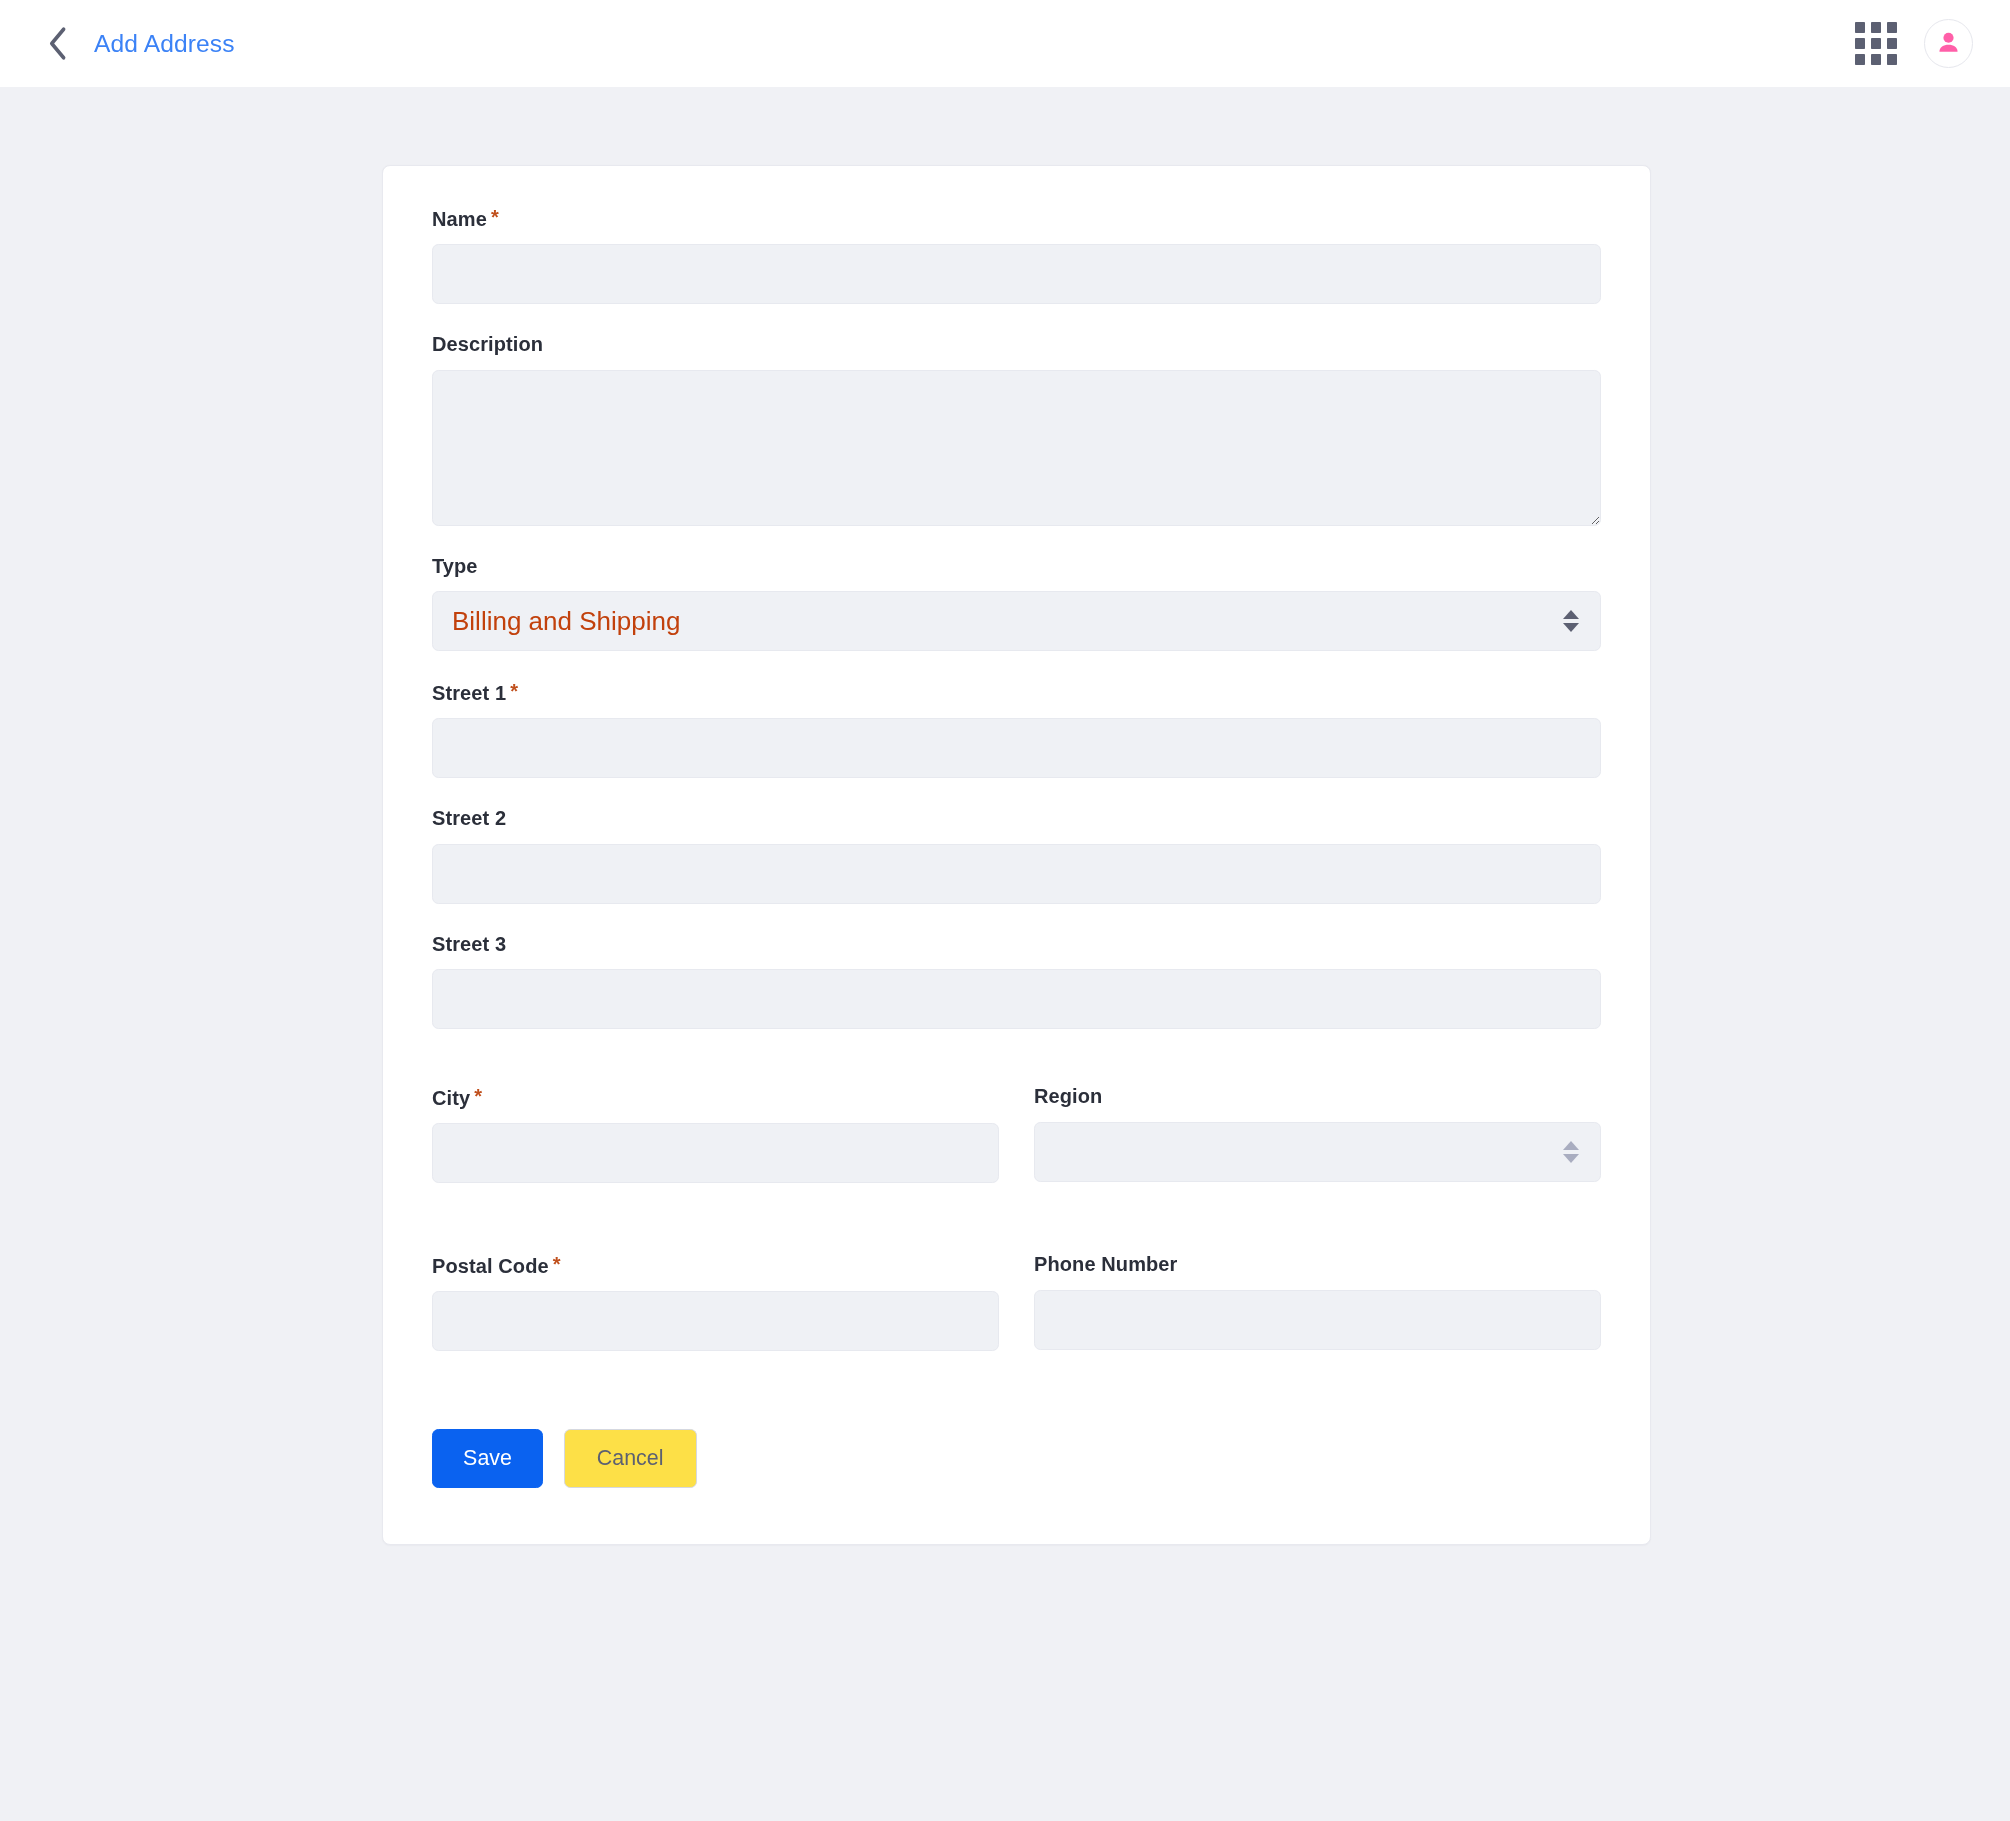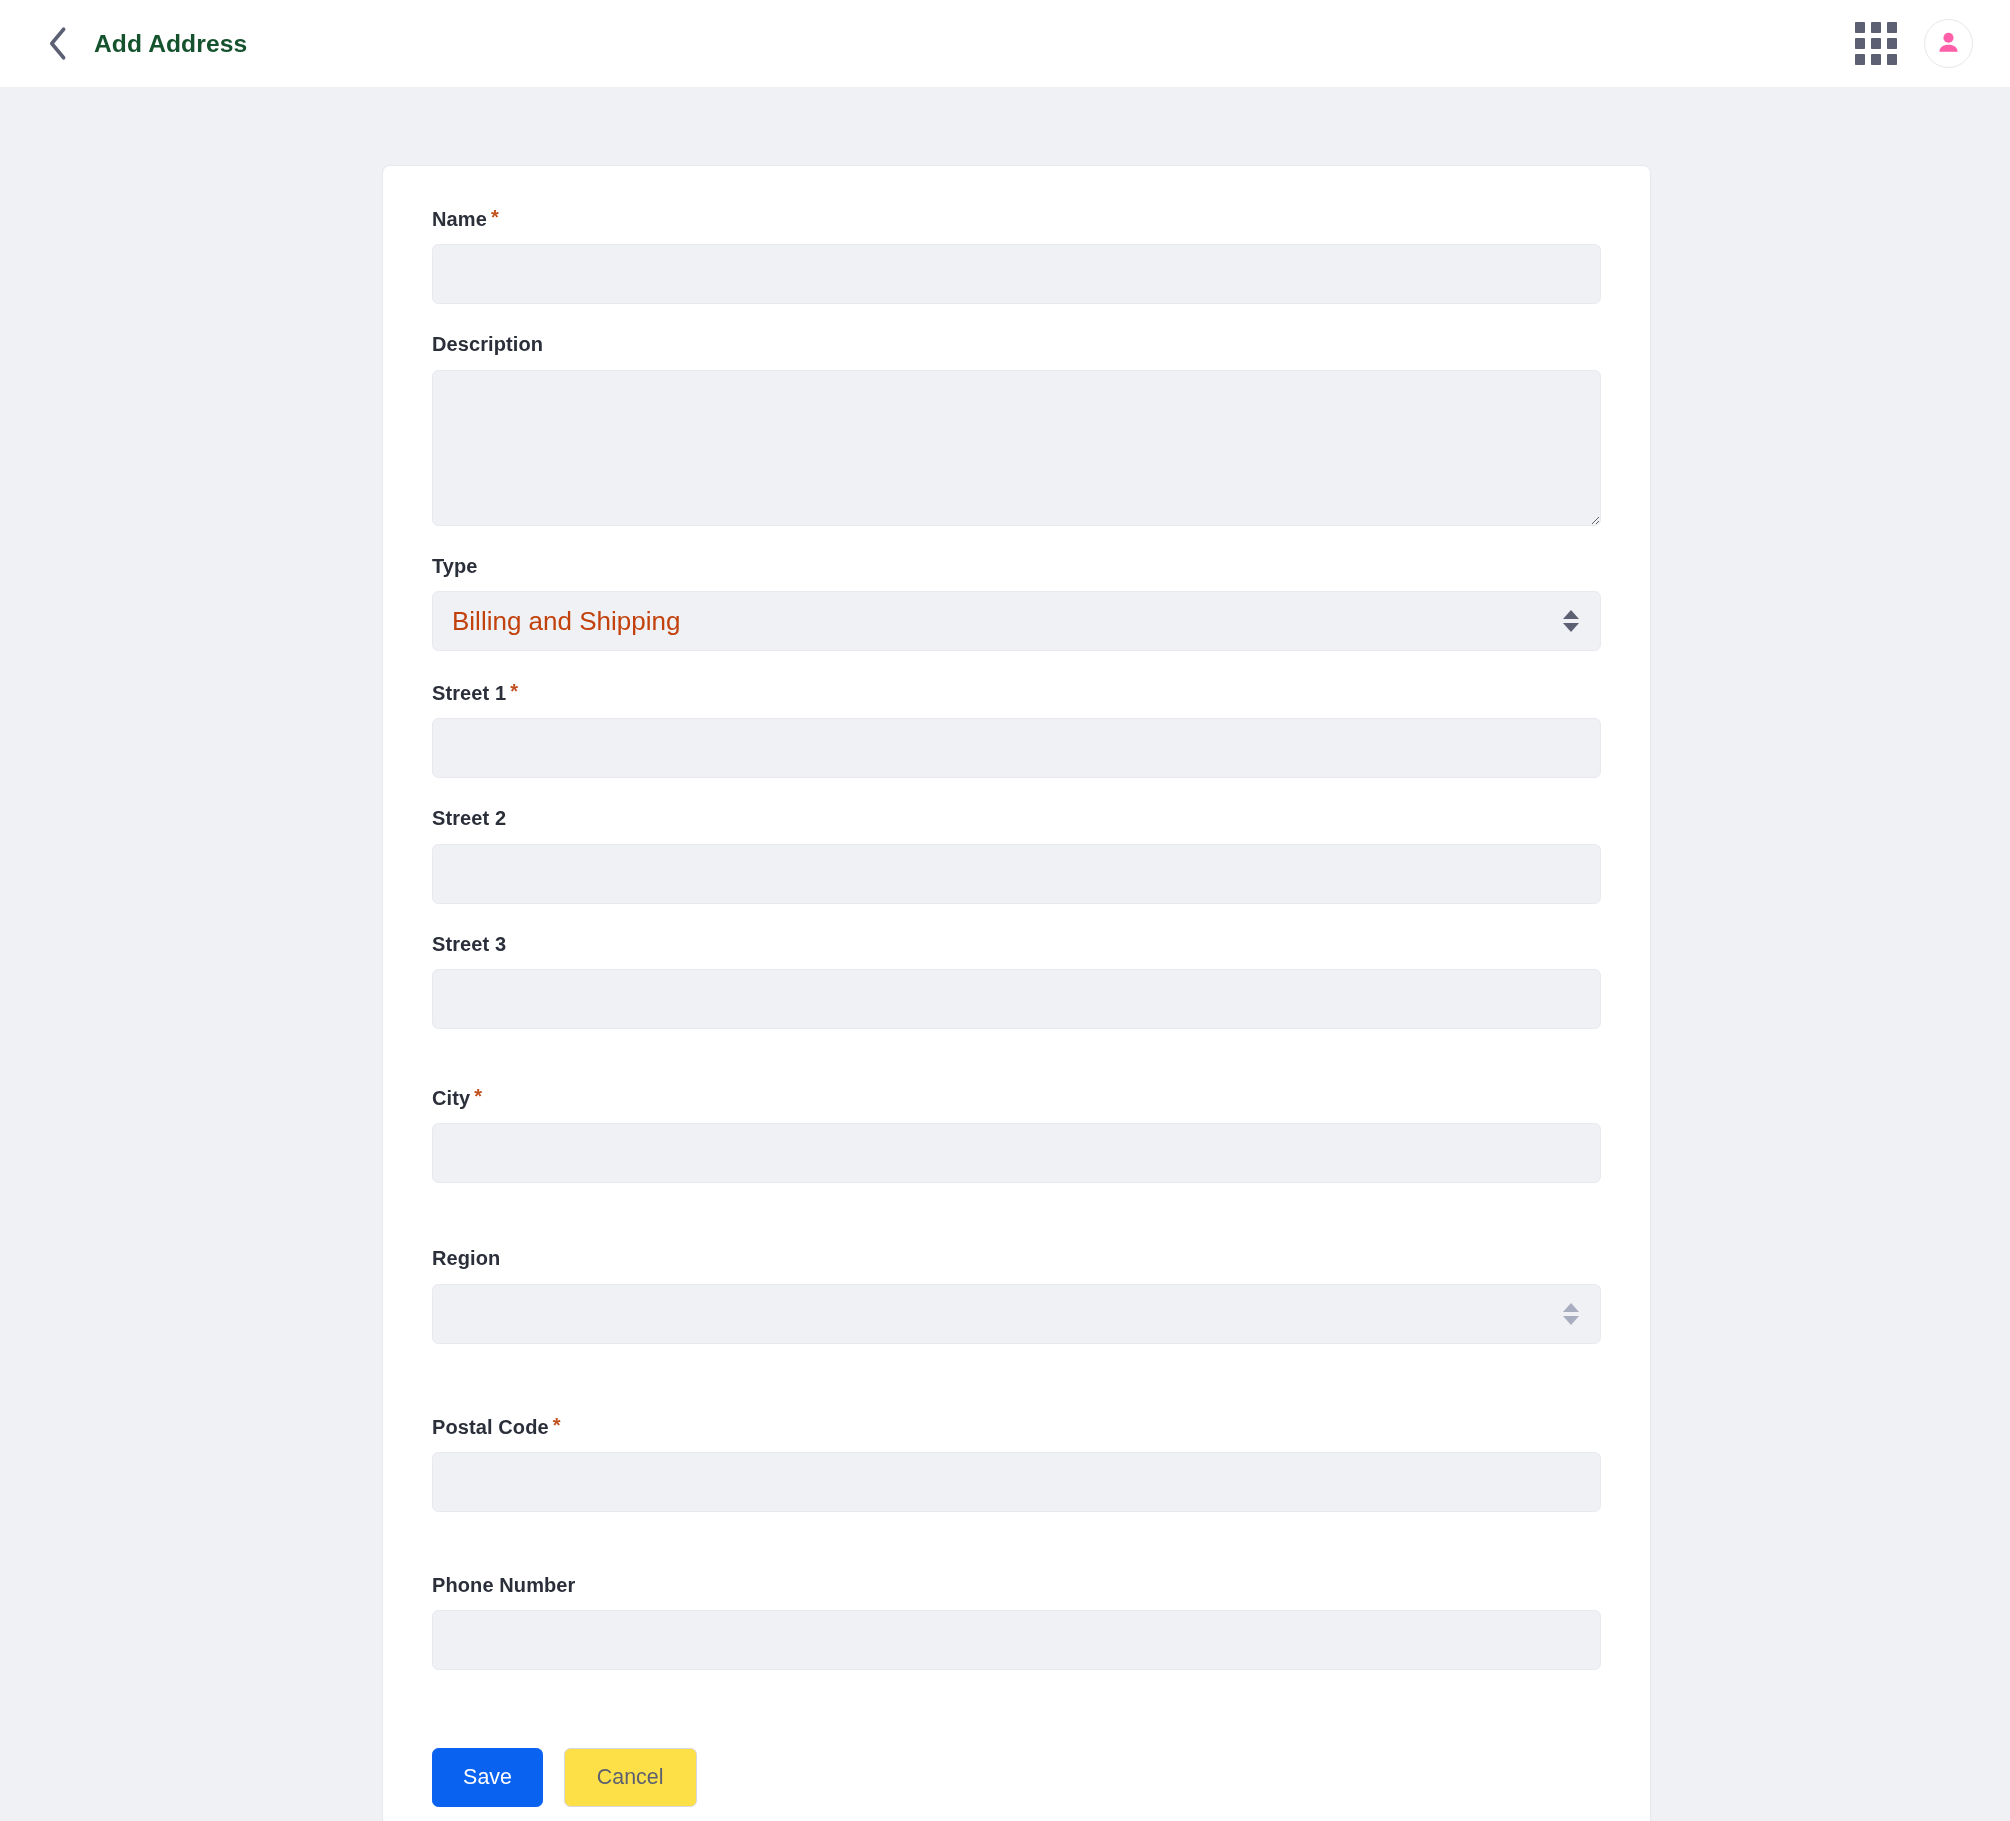--- a/index.html
+++ b/index.html
@@ -32,22 +32,22 @@
     display: flex;
     align-items: center;
     justify-content: center;
     cursor: pointer;
     background: transparent;
     border: none;
   }
   .back-btn svg { display: block; }
   .page-title {
     font-size: 24.6px;
-    font-weight: 700;
-    color: #14532d;
+    font-weight: 400;
+    color: #3b82f6;
     letter-spacing: 0.1px;
     white-space: nowrap;
   }
   .topbar-right {
     margin-left: auto;
     display: flex;
     align-items: center;
     gap: 27px;
   }
   .grid-icon {
@@ -162,21 +162,21 @@
     border-right: 8.7px solid transparent;
   }
   .select-arrows .up { border-bottom: 9.5px solid #5c6072; }
   .select-arrows .down { border-top: 9.5px solid #5c6072; }
   .select-arrows.muted .up { border-bottom-color: #a9adc0; }
   .select-arrows.muted .down { border-top-color: #a9adc0; }
 
   
   .row2 {
     display: grid;
-    grid-template-columns: 1fr;
+    grid-template-columns: 1fr 1fr;
     column-gap: 20.6px;
     gap: 35px;
   }
 
   .spacer-lg { height: 41px; }
   .spacer-md { height: 27px; }
 
   
   .actions {
     display: flex;

